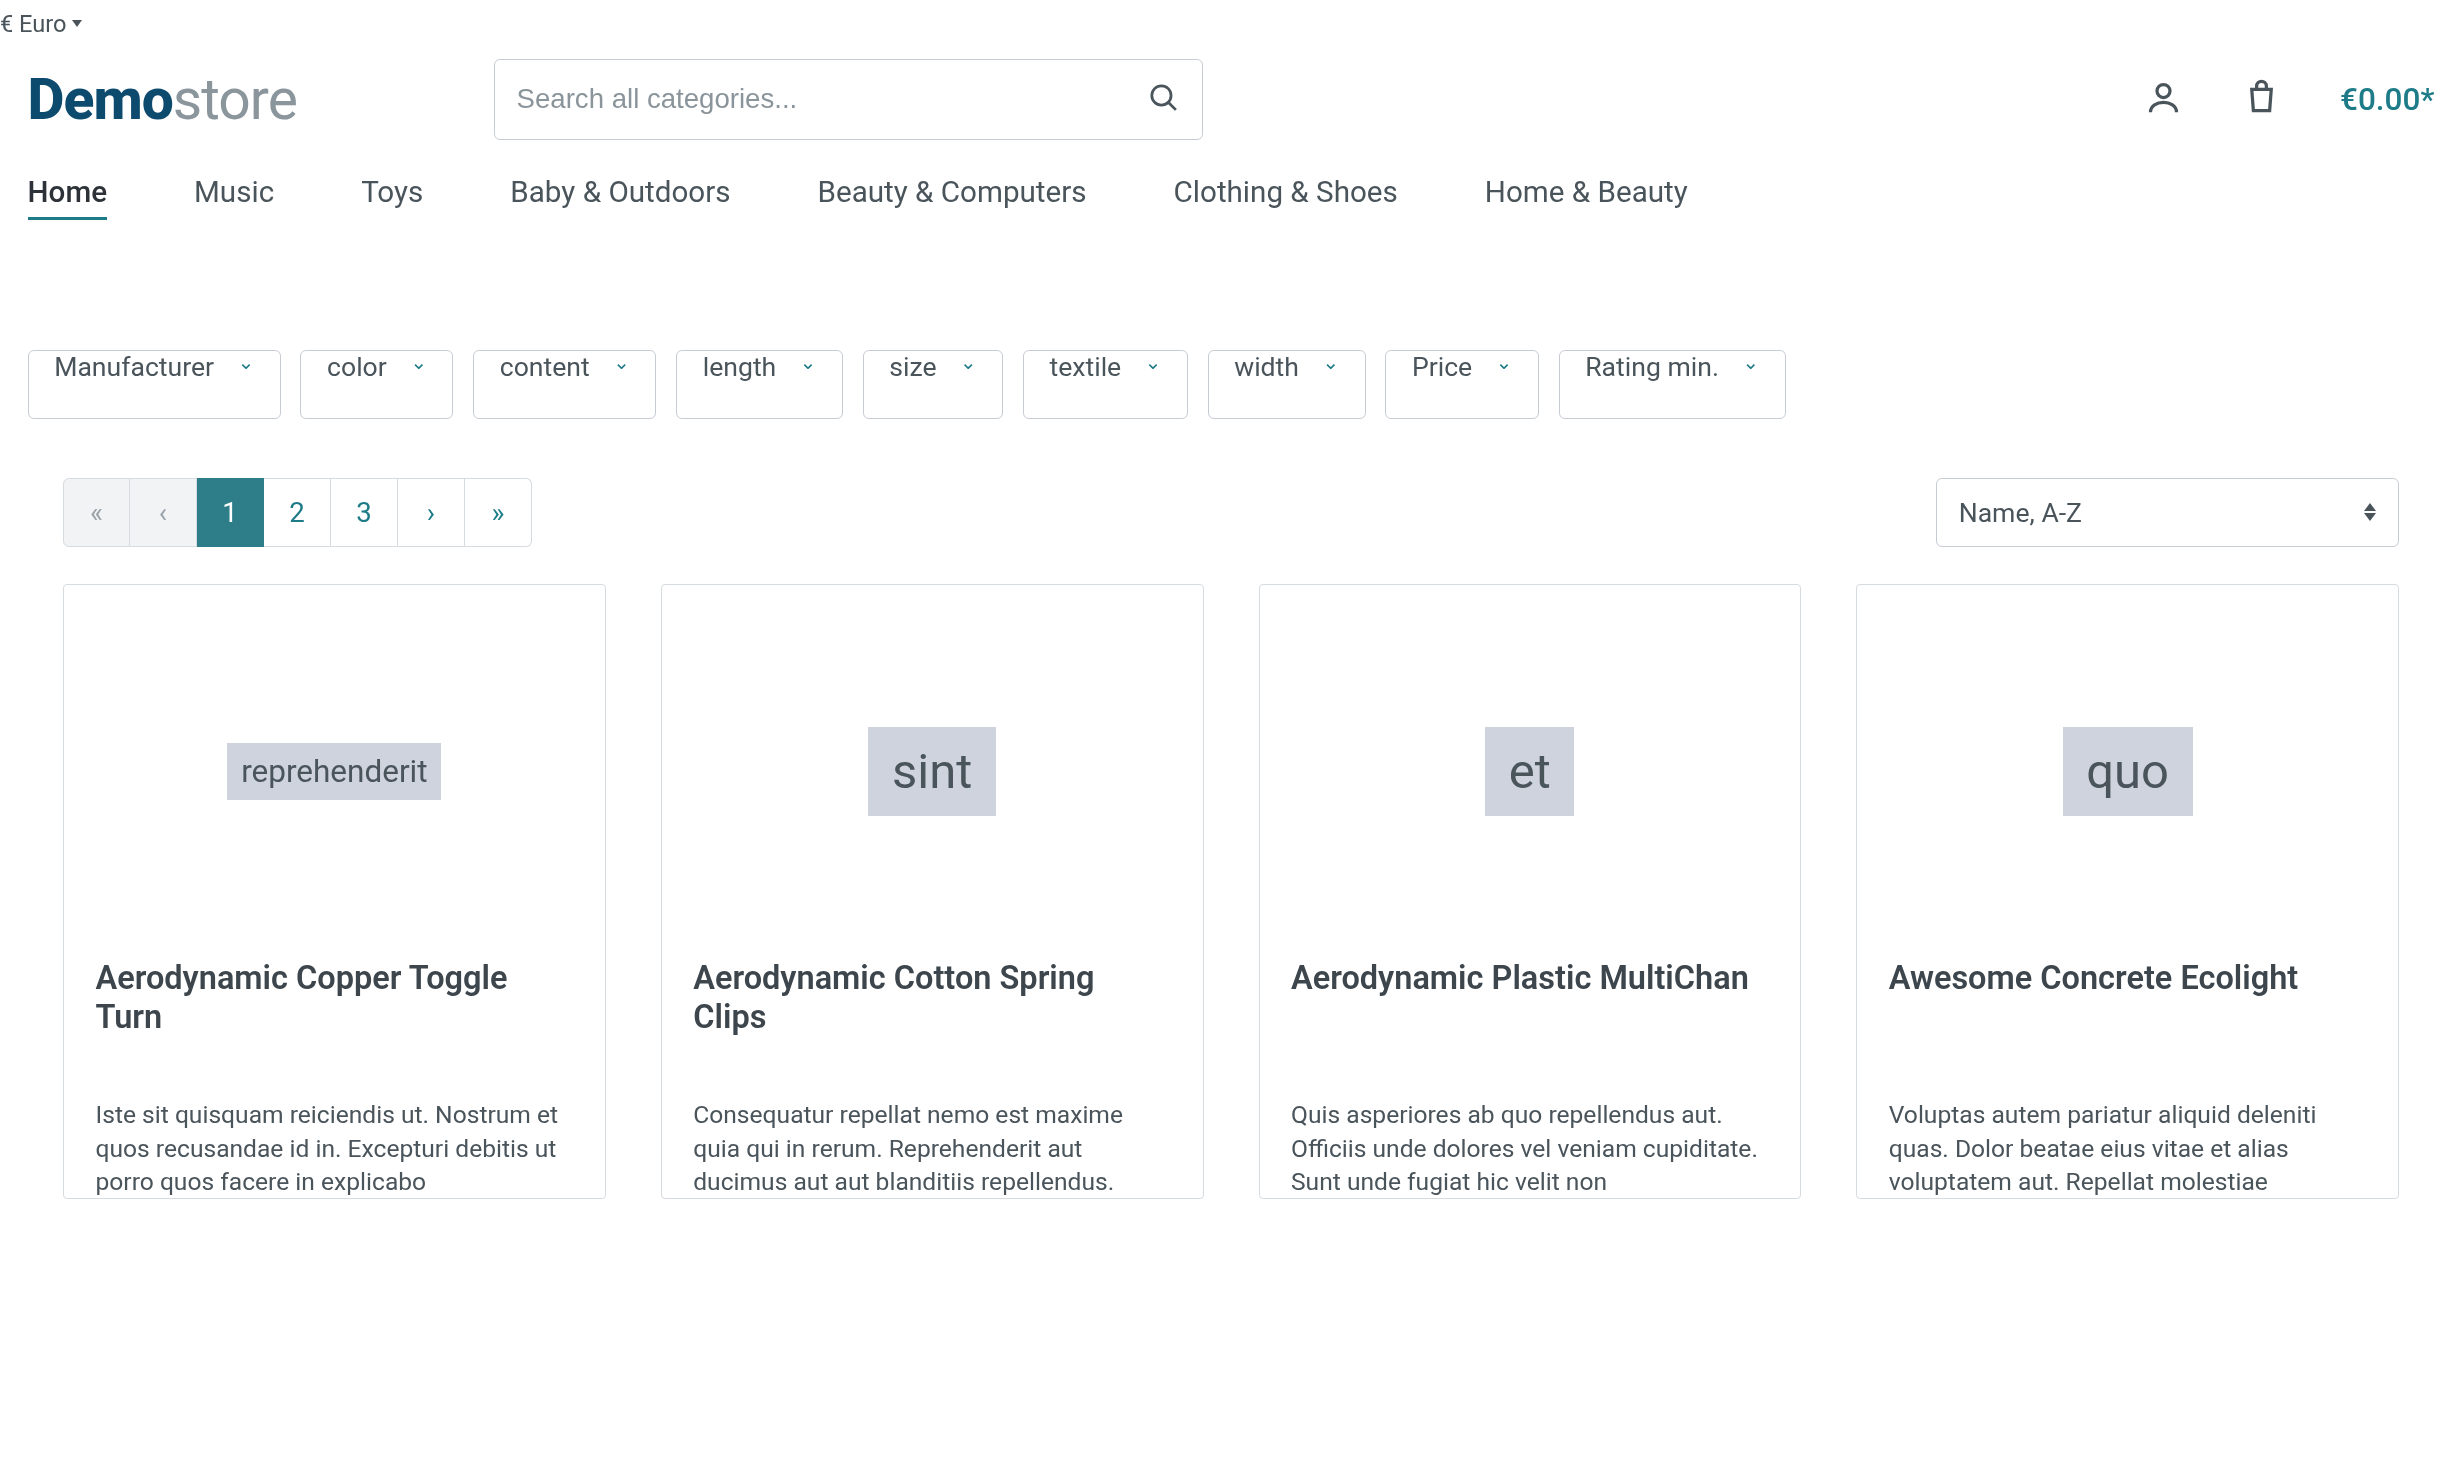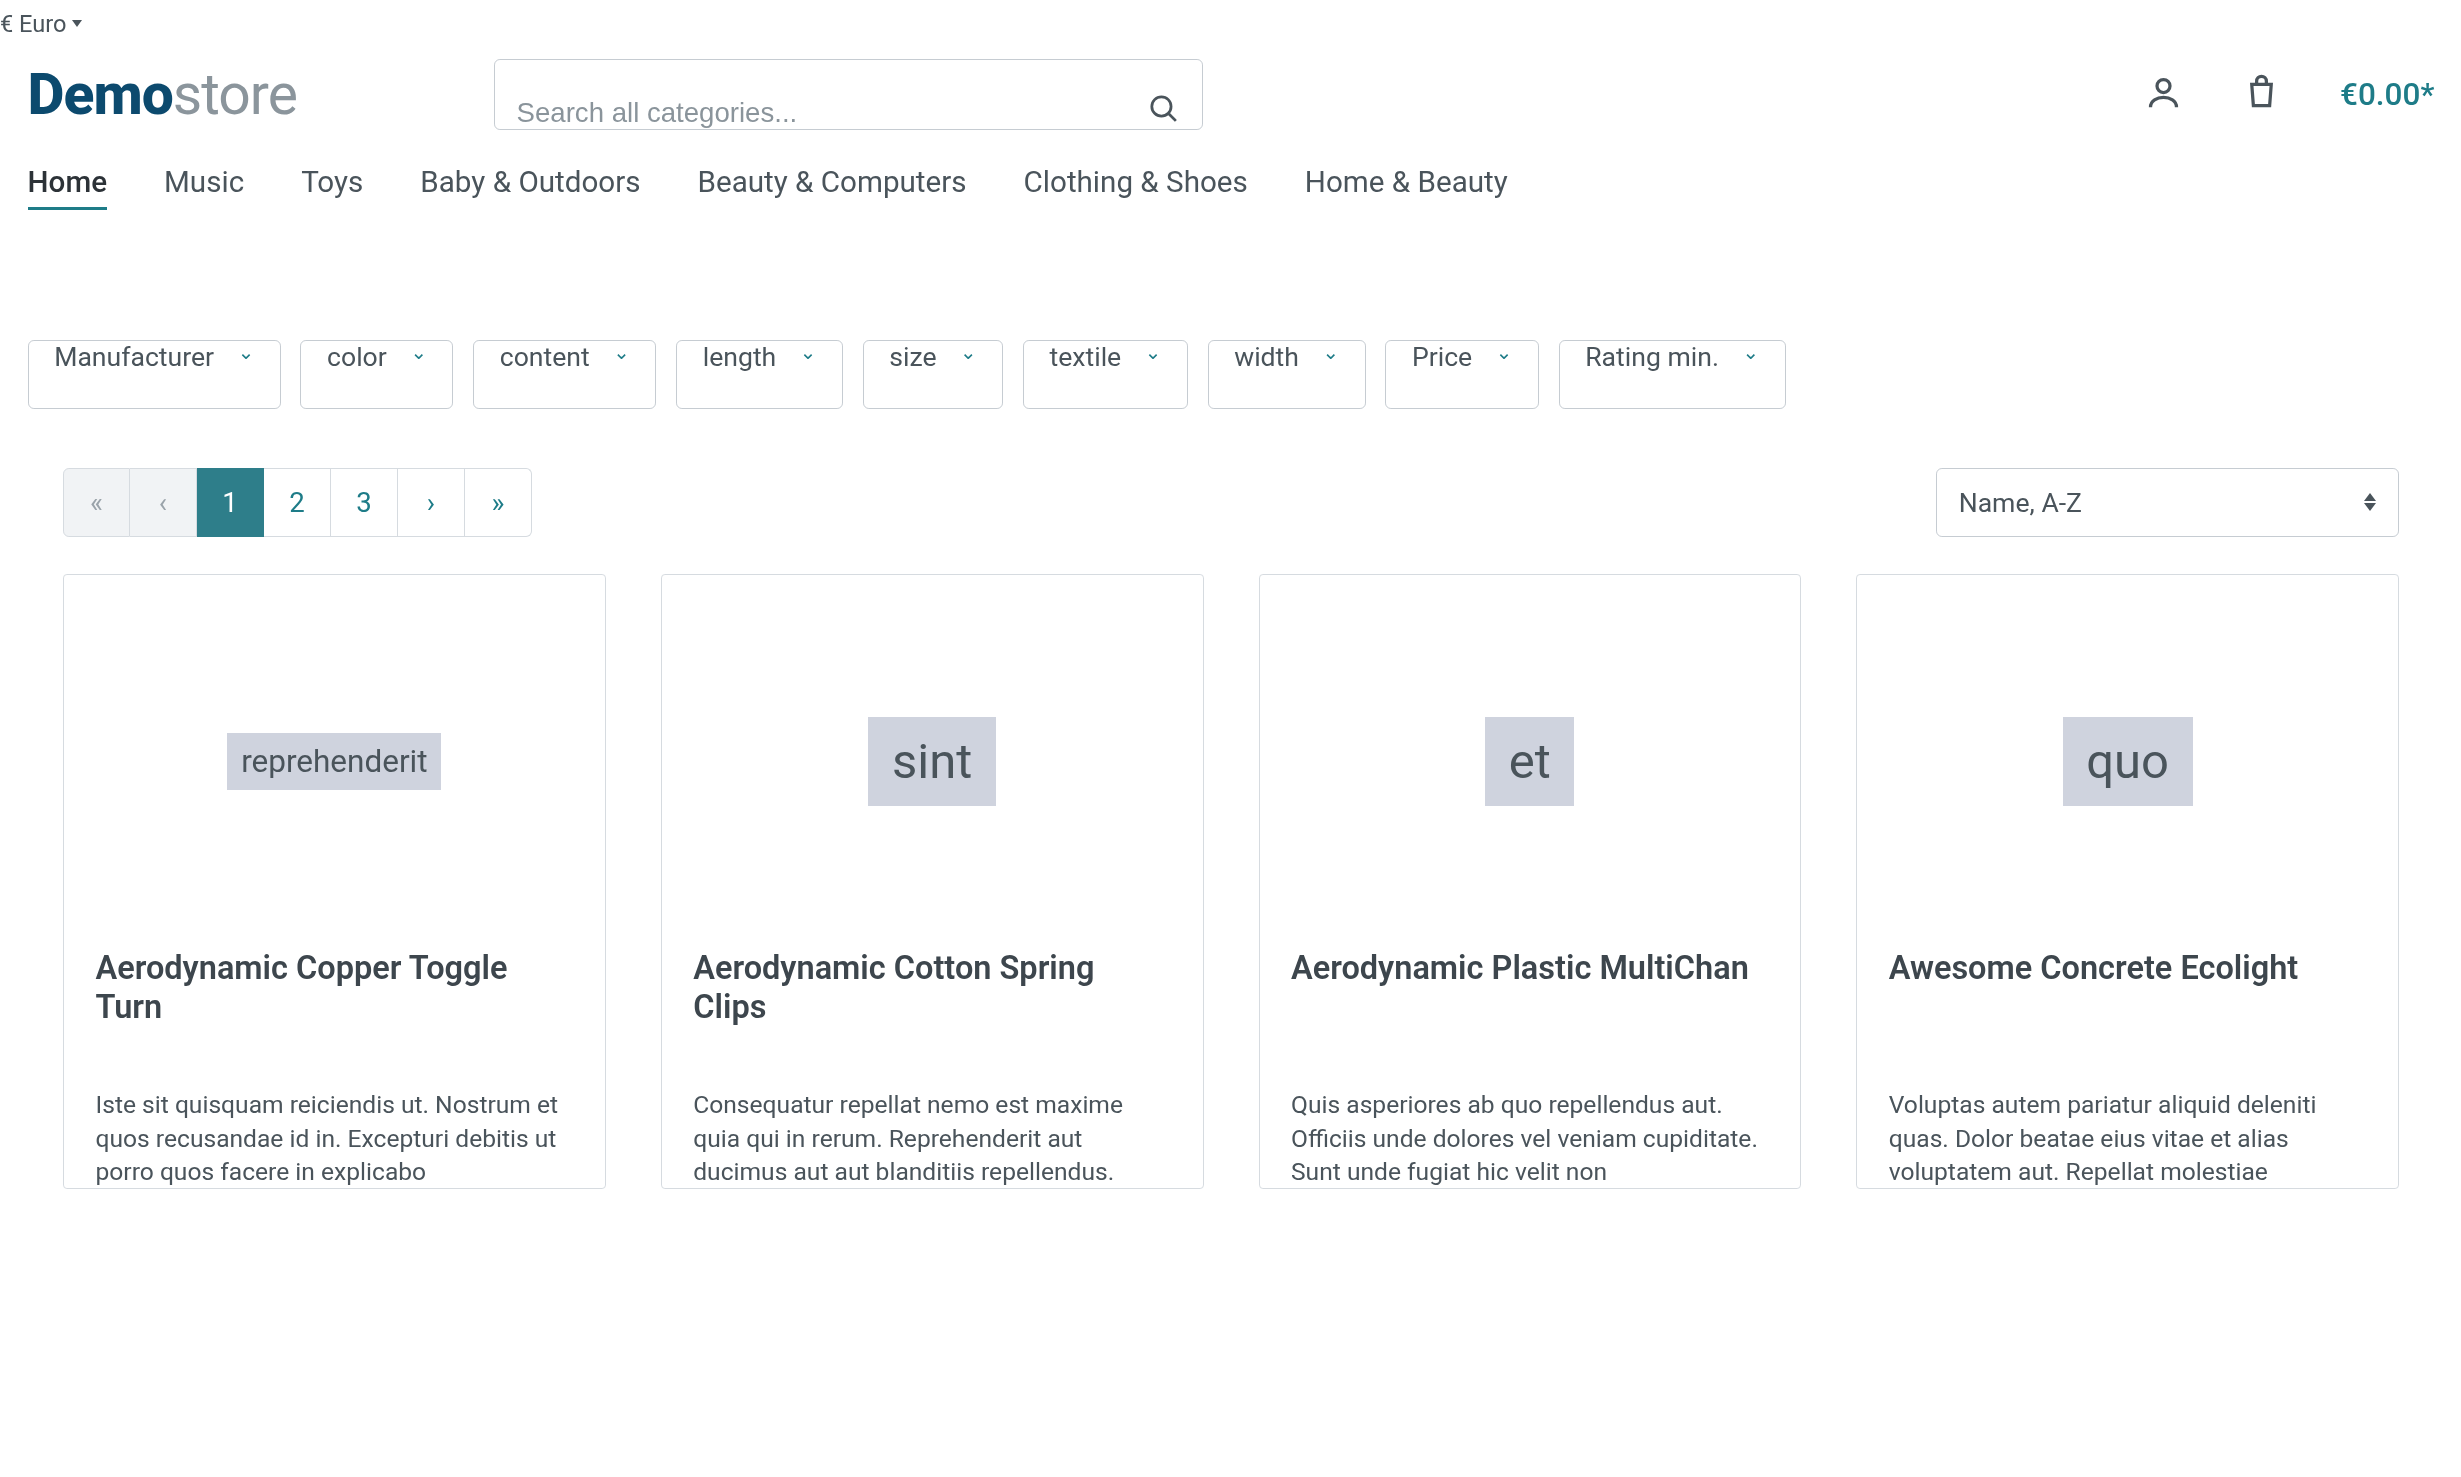--- a/index.html
+++ b/index.html
@@ -7,30 +7,30 @@
 
   
   .topbar { display: flex; justify-content: flex-start; align-items: center; height: 47px; padding-right: 27.6px; font-size: 23.6px; color: #4a545b; }
   .topbar .currency { cursor: pointer; display: flex; align-items: center; gap: 5.9px; }
 
   
   .header-row { display: flex; align-items: center; padding: 11.8px 27.6px 23.6px 27.6px; }
   .logo { font-size: 57px; font-weight: 400; color: #8b959c; letter-spacing: -1px; }
   .logo .bold { font-weight: 800; color: #0c4a6e; }
   .spacer { flex: 1; }
-  .search-wrap { width: 709px; border: 1px solid #c6ccd2; border-radius: 5.9px; height: 71px; display: flex; align-items: flex-end; padding: 0 21.7px; margin-left: 197px; }
+  .search-wrap { width: 709px; border: 1px solid #c6ccd2; border-radius: 5.9px; height: 81px; display: flex; align-items: center; padding: 0 21.7px; margin-left: 197px; }
   .search-wrap input { border: none; outline: none; flex: 1; font-size: 27.6px; color: #4a545b; }
   .search-wrap input::placeholder { color: #8a949b; }
   .search-icon svg { width: 33px; height: 33px; stroke: #4a545b; fill: none; stroke-width: 2; }
   .header-right { display: flex; align-items: center; gap: 59px; margin-left: auto; }
   .icon-btn svg { width: 39px; height: 39px; stroke: #4a545b; fill: none; stroke-width: 2; }
   .cart-total { font-size: 31.5px; color: #1e7c88; font-weight: 500; }
 
   
-  .nav { display: flex; gap: 57px; padding: 11.8px 27.6px 21.7px 27.6px; border-bottom: none; }
+  .nav { display: flex; gap: 87px; padding: 11.8px 27.6px 21.7px 27.6px; border-bottom: none; }
   .nav a { font-size: 29.6px; color: #4a545b; text-decoration: none; padding-bottom: 7.9px; cursor: pointer; }
   .nav a.active { color: #2c3237; border-bottom: 3px solid #1e7c88; font-weight: 500; }
 
   
   .filters { display: flex; gap: 19.7px; padding: 108px 27.6px 0 27.6px; flex-wrap: wrap; }
   .filter { border: 1px solid #c6ccd2; border-radius: 5.9px; height: 69px; display: flex; align-items: flex-start; padding: 0 25.6px; gap: 23.6px; font-size: 26.6px; cursor: pointer; }
   .filter .chev { font-size: 19.7px; color: #1e7c88; }
 
   
   .list-controls { display: flex; align-items: center; justify-content: space-between; padding: 59px 63px 0 63px; }

